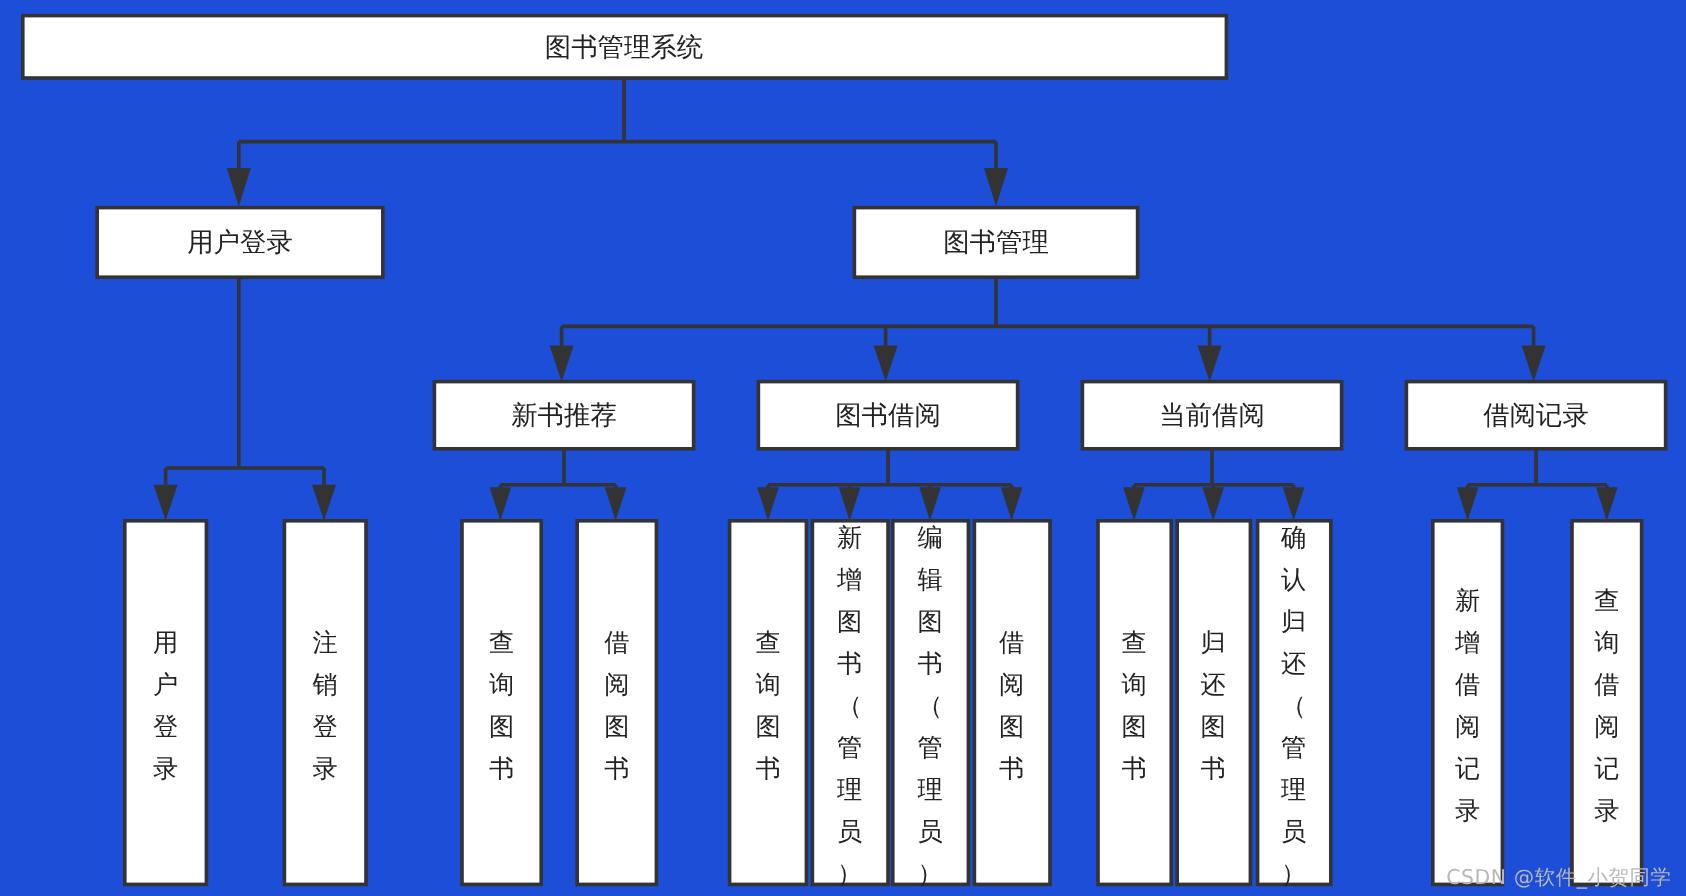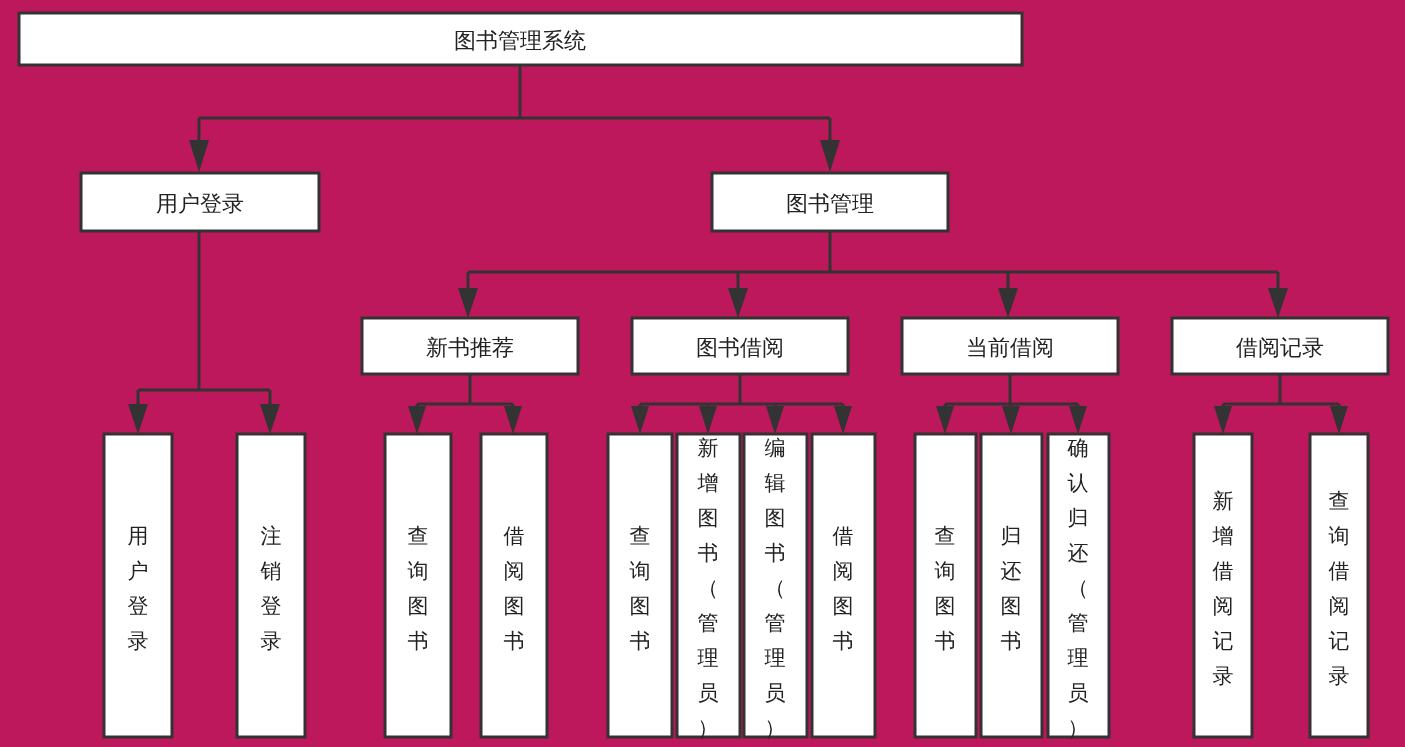--- a/index.html
+++ b/index.html
@@ -8,21 +8,21 @@
     padding: 0;
     background: #ffffff;
   }
   body {
     font-family: "DejaVu Sans", "Liberation Sans", sans-serif;
   }
   #diagram-root {
     position: relative;
     width: 1405px;
     height: 747px;
-    background: #be185d;
+    background: #1d4ed8;
     overflow: hidden;
   }
   svg#tree-svg {
     position: absolute;
     left: 0;
     top: 0;
     width: 1405px;
     height: 747px;
     display: block;
   }
@@ -233,13 +233,14 @@
       <text class="node-label-vertical" x="1223" y="0"><tspan x="1223" y="507.8" text-anchor="middle">新</tspan><tspan x="1223" y="542.8" text-anchor="middle">增</tspan><tspan x="1223" y="577.8" text-anchor="middle">借</tspan><tspan x="1223" y="612.8" text-anchor="middle">阅</tspan><tspan x="1223" y="647.8" text-anchor="middle">记</tspan><tspan x="1223" y="682.8" text-anchor="middle">录</tspan></text>
     </g>
 
     <g>
       <rect class="node-box" x="1310" y="434" width="58" height="303"></rect>
       <text class="node-label-vertical" x="1339" y="0"><tspan x="1339" y="507.8" text-anchor="middle">查</tspan><tspan x="1339" y="542.8" text-anchor="middle">询</tspan><tspan x="1339" y="577.8" text-anchor="middle">借</tspan><tspan x="1339" y="612.8" text-anchor="middle">阅</tspan><tspan x="1339" y="647.8" text-anchor="middle">记</tspan><tspan x="1339" y="682.8" text-anchor="middle">录</tspan></text>
     </g>
 
   </svg>
 
+  <div class="watermark">CSDN @软件_小贺同学</div>
 </div>
 
 </body></html>

